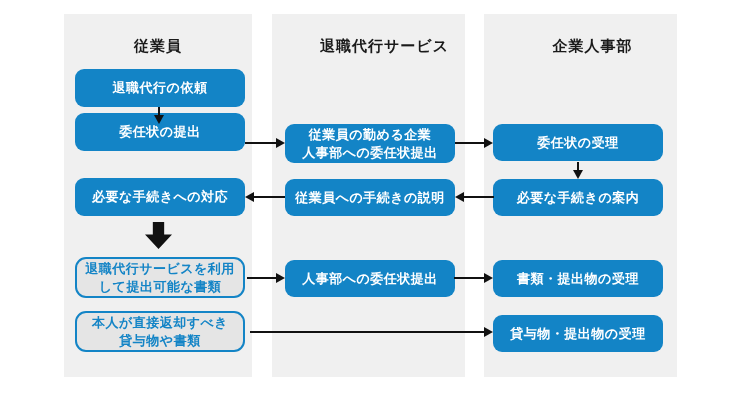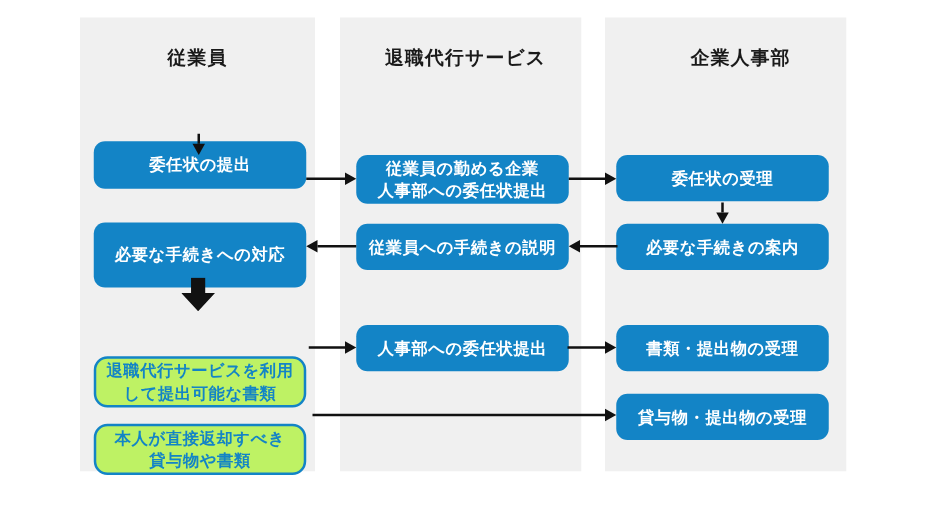--- a/index.html
+++ b/index.html
@@ -40,25 +40,24 @@
     font-weight: bold;
     display: flex;
     align-items: center;
     justify-content: center;
     text-align: center;
     line-height: 1.35;
     white-space: pre-line;
     letter-spacing: 0.5px;
   }
   .box.outline {
-    background: #bef264;
+    background: #e5e5e5;
     border: 2.5px solid #1384c6;
     color: #1384c6;
     border-radius: 11px;
-    margin-top: 28px;
   }
   .harrow {
     position: absolute;
     height: 2px;
     background: #111111;
   }
   .harrow.right::after {
     content: "";
     position: absolute;
     right: -9px;
@@ -115,25 +114,26 @@
 </head>
 <body>
 
 <div class="page">
 
   <div class="panel" style="left:64px; width:188px;"></div>
   <div class="panel" style="left:272px; width:193px;"></div>
   <div class="panel" style="left:484px; width:193px;"></div>
 
   <div class="col-title" style="left:64px; width:188px;">従業員</div>
-  <div class="col-title" style="left:276px; width:193px;">退職代行サービス</div>
+  <div class="col-title" style="left:288px; width:193px;">退職代行サービス</div>
   <div class="col-title" style="left:496px; width:193px;">企業人事部</div>
 
+  <div class="box" style="left:75px; top:69px; height:38px;">退職代行の依頼</div>
   <div class="box" style="left:75px; top:113px; height:38px;">委任状の提出</div>
-  <div class="box" style="left:75px; top:178px; height:52px;">必要な手続きへの対応</div>
+  <div class="box" style="left:75px; top:178px; height:38px;">必要な手続きへの対応</div>
   <div class="box outline" style="left:75px; top:257px; height:41px;">退職代行サービスを利用
 して提出可能な書類</div>
   <div class="box outline" style="left:75px; top:311px; height:41px;">本人が直接返却すべき
 貸与物や書類</div>
 
   <div class="box" style="left:285px; top:179px; height:37px;">従業員への手続きの説明</div>
   <div class="box" style="left:285px; top:124px; height:39px;">従業員の勤める企業
 人事部への委任状提出</div>
   <div class="box" style="left:285px; top:260px; height:37px;">人事部への委任状提出</div>
 

